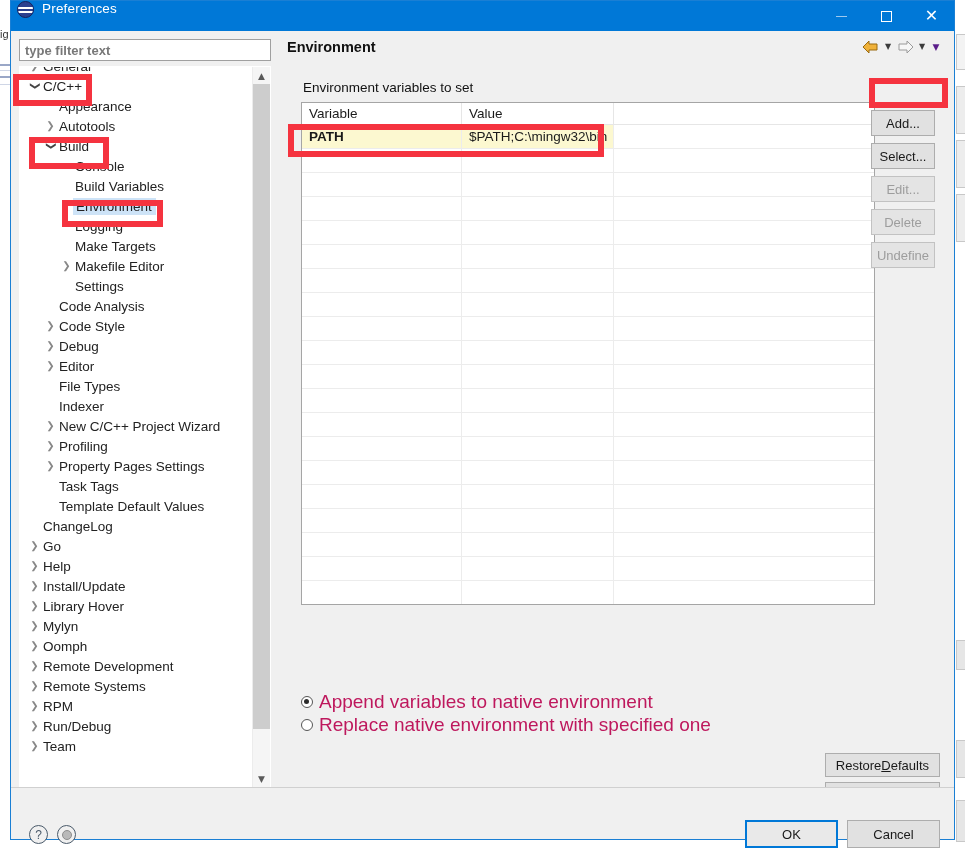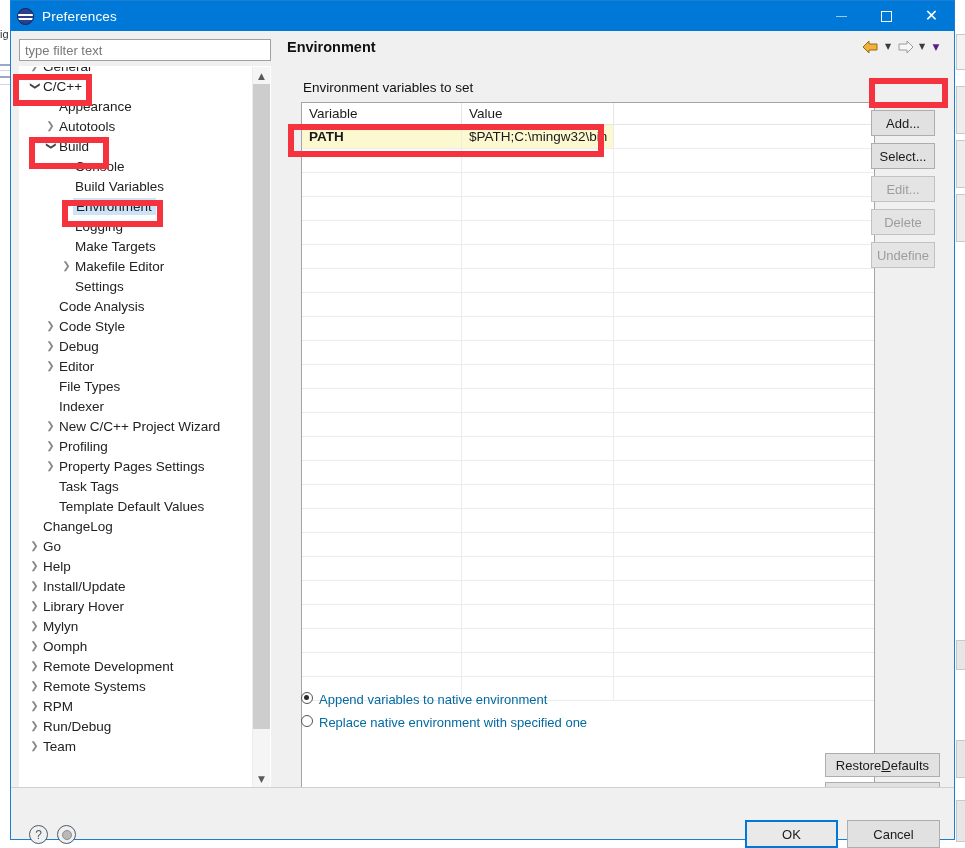--- a/index.html
+++ b/index.html
@@ -16,21 +16,21 @@
   .bgline{position:absolute;background:#9aa7c7;height:2px;}
   .bgline2{position:absolute;background:#cfd6e6;height:1px;}
 
   
   #dialog{
     position:absolute;left:10px;top:0;width:945px;height:840px;
     background:#f0f0f0;border:1px solid #1a7fd4;box-sizing:border-box;
   }
   #titlebar{
     position:absolute;left:0;top:0;width:100%;height:30px;background:#0078d7;
-    display:flex;align-items:center;
+    display:flex;
   }
   #titlebar .title{color:#fff;font-size:13.5px;margin-left:8px;letter-spacing:.2px;}
   .eclipse-icon{
     width:17px;height:17px;margin-left:6px;border-radius:50%;
     background:#2b3f8f;position:relative;overflow:hidden;flex:0 0 auto;
     border:1px solid #14225c;box-sizing:border-box;
   }
   .eclipse-icon::before{
     content:"";position:absolute;left:0;right:0;top:5px;height:2px;background:#fff;
     box-shadow:0 4px 0 0 #fff;
@@ -42,21 +42,21 @@
   .glyph-max{width:11px;height:11px;border:1.4px solid currentColor;box-sizing:border-box;}
   .glyph-close{font-size:16px;line-height:1;font-family:"DejaVu Sans",sans-serif;}
 
   
   #dbody{position:absolute;left:0;top:30px;right:0;bottom:0;background:#f0f0f0;}
 
   
   #filterbox{
     position:absolute;left:8px;top:8px;width:252px;height:22px;
     background:#fff;border:1px solid #a0a0a0;box-sizing:border-box;
-    display:flex;align-items:center;padding-left:5px;font-size:13px;color:#787878;
+    display:flex;align-items:center;padding-left:5px;font-size:13px;color:#787878;font-weight:bold;
   }
 
   
   #treewrap{
     position:absolute;left:8px;top:35px;width:252px;height:722px;
     background:#fff;border:1px solid #ffffff;box-sizing:border-box;overflow:hidden;
   }
   #tree{position:absolute;left:0;top:-11px;width:230px;}
   .titem{height:20px;display:flex;align-items:center;white-space:nowrap;font-size:13.5px;color:#222;}
   .arrow{
@@ -84,21 +84,21 @@
   #navbar{margin-left:auto;display:flex;align-items:center;padding-right:12px;gap:2px;}
   .navarrow{width:18px;height:16px;position:relative;}
   .caret{width:12px;text-align:center;font-size:8px;color:#3b3b3b;font-family:"DejaVu Sans",sans-serif;line-height:16px;}
   .caret.purple{color:#5a1d8a;font-size:9px;}
 
   
   #content{position:absolute;left:0;top:31px;right:0;bottom:0;background:#f0f0f0;}
   #sectionlabel{position:absolute;left:24px;top:18px;font-size:13.5px;color:#111;}
 
   #tablebox{
-    position:absolute;left:22px;top:40px;width:574px;height:736px;
+    position:absolute;left:22px;top:40px;width:574px;height:503px;
     background:#fff;border:1px solid #a5a5a5;box-sizing:border-box;overflow:hidden;
   }
   #thead{display:flex;height:21px;background:#fff;border-bottom:1px solid #e6e6e6;}
   .th{
     font-size:13.5px;color:#1a1a1a;padding-left:7px;box-sizing:border-box;
     border-right:1px solid #e6e6e6;overflow:hidden;line-height:21px;
   }
   .th.c1{width:160px;flex:0 0 160px;}
   .th.c2{width:152px;flex:0 0 152px;}
   .th.c3{flex:1 1 auto;border-right:none;}
@@ -117,21 +117,21 @@
   #sidebtns{position:absolute;left:592px;top:48px;width:64px;}
   .sbtn{
     width:64px;height:26px;margin-bottom:7px;background:#e1e1e1;border:1px solid #adadad;
     box-sizing:border-box;font-size:13px;color:#1a1a1a;display:flex;align-items:center;justify-content:center;
     font-family:"Liberation Sans",sans-serif;
   }
   .sbtn.disabled{color:#9d9d9d;background:#e4e4e4;border-color:#c2c2c2;}
 
   
   #radios{position:absolute;left:22px;top:630px;}
-  .radioline{display:flex;align-items:flex-start;height:20px;margin-bottom:3px;font-size:13px;color:#0369a1;}
+  .radioline{display:flex;align-items:center;height:20px;margin-bottom:3px;font-size:19px;color:#be185d;}
   .radio{
     width:12px;height:12px;border:1.3px solid #555;border-radius:50%;box-sizing:border-box;
     margin-right:6px;position:relative;flex:0 0 12px;background:#fff;
   }
   .radio.on::after{content:"";position:absolute;left:2px;top:2px;width:5.4px;height:5.4px;border-radius:50%;background:#2c2c2c;}
 
   
   #panebtns{position:absolute;right:14px;top:691px;display:flex;gap:5px;flex-direction:column;}
   .pbtn{
     height:24px;background:#e1e1e1;border:1px solid #adadad;box-sizing:border-box;

